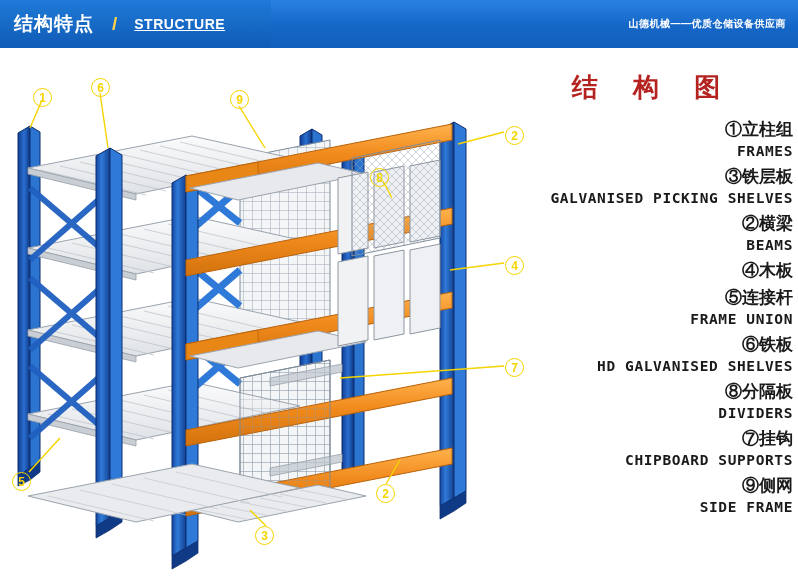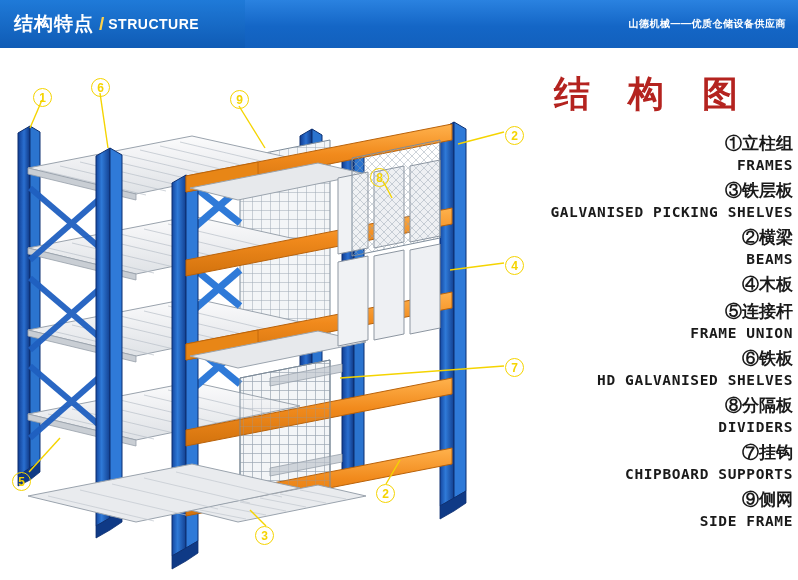--- a/index.html
+++ b/index.html
@@ -34,20 +34,21 @@
   }
   .tab-tag {
     position: absolute;
     left: 0; top: 0;
     height: 48px;
     padding: 0 46px 0 14px;
     display: flex;
     align-items: center;
     background: linear-gradient(to bottom, #1f7ad8 0%, #0f5bb5 100%);
     box-sizing: border-box;
+    gap: 13px;
   }
   .tab-skew {
     position: absolute;
     left: 150px; top: 0;
     width: 40px; height: 48px;
     background: linear-gradient(to bottom, #1f7ad8 0%, #0f5bb5 100%);
     transform: skewX(-22deg);
     transform-origin: top left;
   }
   .tab-cn {
@@ -62,20 +63,21 @@
     font-size: 19px;
     font-weight: bold;
     margin: 0 4px 0 5px;
   }
   .tab-en {
     color: #ffffff;
     font-size: 14px;
     font-weight: bold;
     letter-spacing: 0.5px;
     white-space: nowrap;
+    text-decoration: underline;
   }
   .topbar-right {
     position: absolute;
     right: 12px; top: 0;
     height: 48px;
     display: flex;
     align-items: center;
   }
   .topbar-right span {
     color: #ffffff;
@@ -87,21 +89,21 @@
 
   
   .legend {
     position: absolute;
     left: 505px;
     top: 58px;
     width: 288px;
   }
   .legend-title {
     color: #b4231f;
-    font-size: 36px;
+    font-size: 26px;
     font-weight: bold;
     letter-spacing: 14px;
     text-align: center;
     margin: 12px 0 14px 8px;
     white-space: nowrap;
   }
   .legend-list {
     margin-left: 25px;
     text-align: right;
   }

